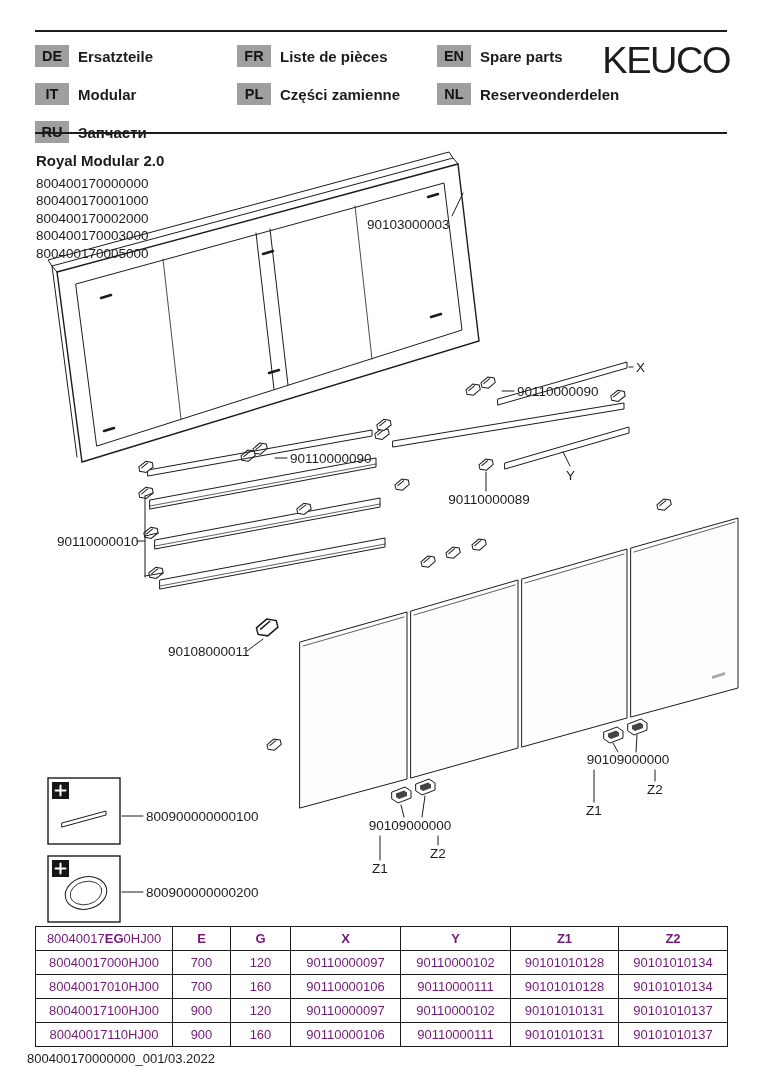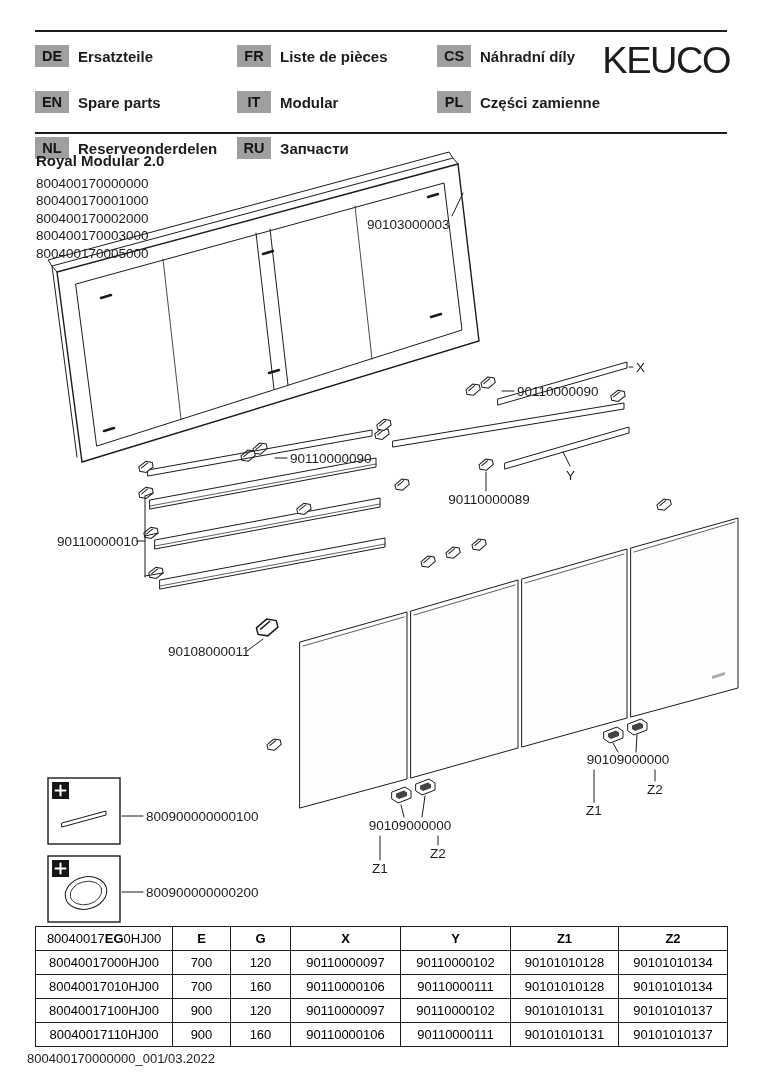--- a/index.html
+++ b/index.html
@@ -9,21 +9,21 @@
     margin:0 auto;
   }
   .rule{position:absolute;left:35px;width:692px;border-top:2px solid #1c1c1c;height:0;}
   .rule-top{top:30px;}
   .rule-2{top:132px;}
 
   
   .lang-grid{
     position:absolute;left:35px;top:45px;
     display:grid;grid-template-columns:202px 200px 220px;
-    grid-template-rows:repeat(3,22px);row-gap:24px;
+    grid-template-rows:repeat(3,22px);row-gap:16px;
   }
   .lang-cell{display:flex;align-items:center;height:22px;}
   .lang-badge{
     display:inline-flex;justify-content:center;align-items:center;
     width:34px;height:22px;background:var(--badge-bg,#9f9f9f);
     color:#141414;font-weight:bold;font-size:14.5px;flex:0 0 auto;
   }
   .lang-label{margin-left:9px;font-weight:bold;font-size:15px;white-space:nowrap;}
 
   .brand{
@@ -40,21 +40,21 @@
   
   svg.diagram{position:absolute;inset:0;pointer-events:none;}
   svg.diagram text{
     font-family:"Liberation Sans",sans-serif;font-size:13.5px;
     fill:#1c1c1c;stroke:none;
   }
 
   
   .parts-table{
     position:absolute;left:35px;top:926px;width:692px;
-    border-collapse:collapse;table-layout:fixed;font-size:13px;color:#000000;
+    border-collapse:collapse;table-layout:fixed;font-size:13px;color:#701a75;
   }
   .parts-table th,.parts-table td{
     border:1.2px solid #1c1c1c;height:23px;text-align:center;
     padding:0 2px;white-space:nowrap;overflow:hidden;
   }
   .parts-table th{font-weight:700;}
   .parts-table th.model-th{font-weight:400;}
   .model-th .b{font-weight:700;}
 
   .doc-footer{position:absolute;left:27px;top:1051px;font-size:13px;}
@@ -67,24 +67,20 @@
   <div class="rule rule-top"></div>
 
   <div class="lang-grid">
       <div class="lang-cell">
         <span class="lang-badge">DE</span>
         <span class="lang-label">Ersatzteile</span>
       </div>
       <div class="lang-cell">
         <span class="lang-badge">FR</span>
         <span class="lang-label">Liste de pièces</span>
-      </div>
-      <div class="lang-cell">
-        <span class="lang-badge">CS</span>
-        <span class="lang-label">Náhradní díly</span>
       </div>
       <div class="lang-cell">
         <span class="lang-badge">EN</span>
         <span class="lang-label">Spare parts</span>
       </div>
       <div class="lang-cell">
         <span class="lang-badge">IT</span>
         <span class="lang-label">Modular</span>
       </div>
       <div class="lang-cell">

